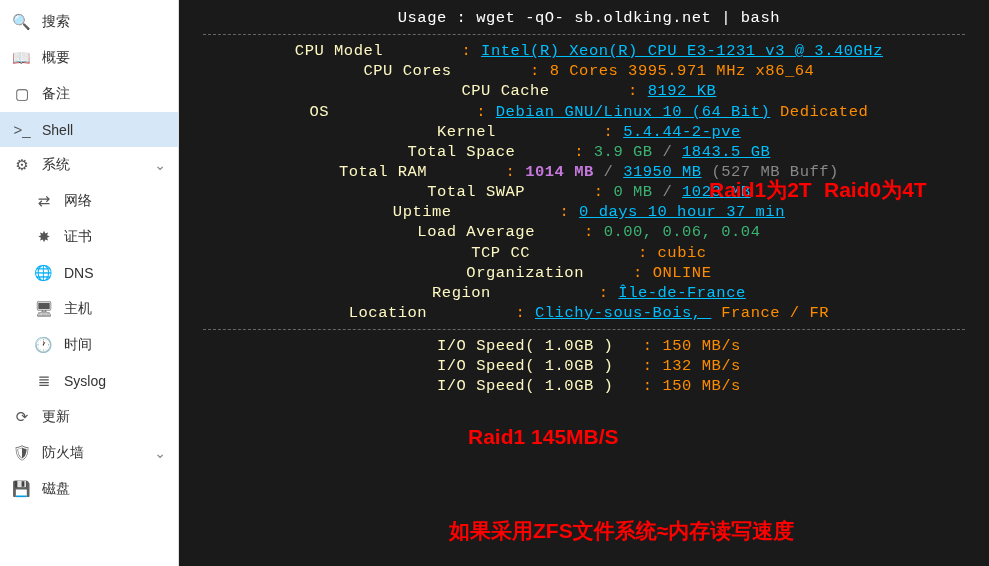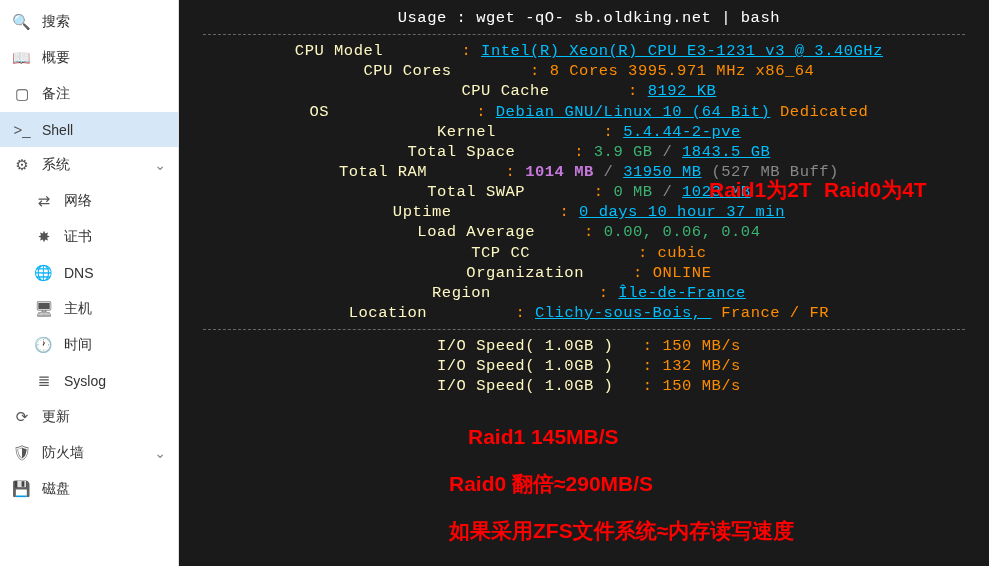--- a/index.html
+++ b/index.html
@@ -108,15 +108,14 @@
   <div class="divider"></div>
   <div id="io-block">
       <div class="info-row"> <span class="label">I/O Speed( 1.0GB )  </span> <span class="colon">:</span> <span class="val-yellow">150 MB/s</span></div>
       <div class="info-row"> <span class="label">I/O Speed( 1.0GB )  </span> <span class="colon">:</span> <span class="val-yellow">132 MB/s</span></div>
       <div class="info-row"> <span class="label">I/O Speed( 1.0GB )  </span> <span class="colon">:</span> <span class="val-yellow">150 MB/s</span></div>
     </div>
 
   <div class="annot" style="top:176px;left:530px;">Raid1为2T</div>
   <div class="annot" style="top:176px;left:645px;">Raid0为4T</div>
   <div class="annot" style="top:423px;left:270px;margin-left:19px;">Raid1 145MB/S</div>
-  <div class="annot" style="top:470px;left:270px;">Raid0 翻倍≈290MB/S</div>
   <div class="annot" style="top:517px;left:270px;">如果采用ZFS文件系统≈内存读写速度</div>
 </div>
 
 </body></html>

